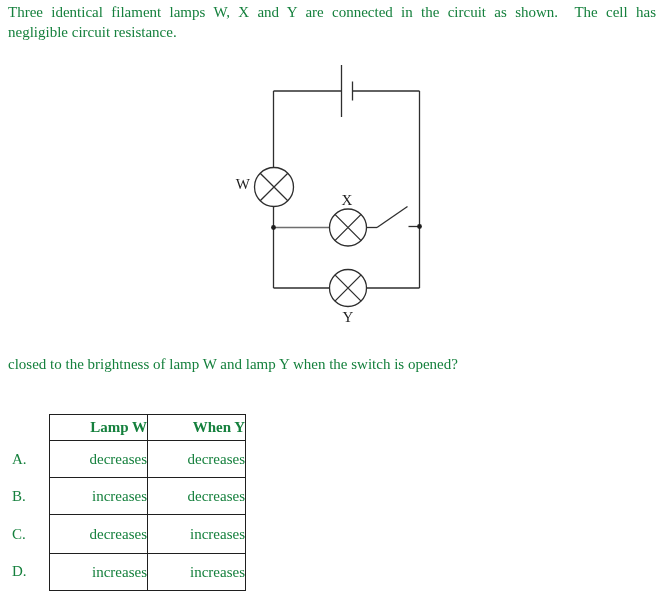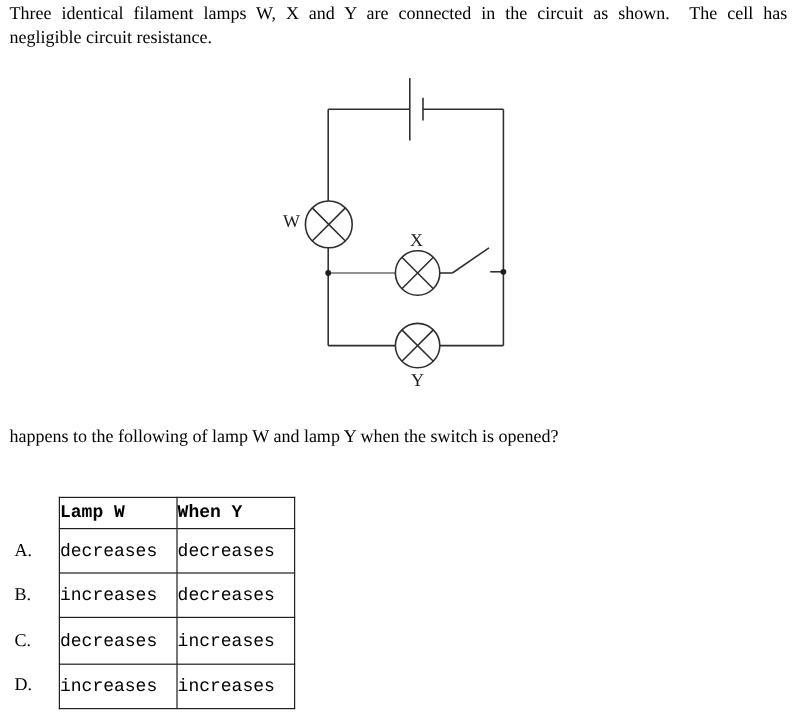--- a/index.html
+++ b/index.html
@@ -1,33 +1,33 @@
 <!DOCTYPE html>
 <html><head>
 <meta charset="utf-8">
 <style>
   html,body{margin:0;padding:0;background:#ffffff;}
   .page{
     position:relative;width:666px;height:606px;background:#ffffff;overflow:hidden;
-    font-family:"Liberation Serif","DejaVu Serif",serif;color:#000000;
+    font-family:"Liberation Serif","DejaVu Serif",serif;color:#15803d;
   }
   .para{position:absolute;left:8px;width:648px;font-size:15px;line-height:20px;}
   .jline{text-align:justify;text-align-last:justify;}
   .nline{text-align:left;}
   .circuit-svg{position:absolute;left:0;top:55px;width:666px;height:290px;}
   .circuit-svg text{font-family:"Liberation Serif","DejaVu Serif",serif;font-size:15px;fill:#1e1e1e;}
   .wire{stroke:#2e2e2e;stroke-width:1.3;fill:none;}
   .wire-light{stroke:#6e6e6e;stroke-width:1.3;fill:none;}
   .dot{fill:#1e1e1e;stroke:none;}
   .answer-table{
     position:absolute;left:49px;top:414px;border-collapse:collapse;table-layout:fixed;
   }
   .answer-table th,.answer-table td{
-    border:1.4px solid #1f1f1f;width:97px;text-align:left;vertical-align:middle;
-    font-size:15px;padding:0;font-family:Liberation Mono, monospace;
+    border:1.4px solid #1f1f1f;width:97px;text-align:right;vertical-align:middle;
+    font-size:15px;padding:0;
   }
   .answer-table th{font-weight:bold;height:25px;}
   .answer-table td{height:36px;}
   .row-c td{height:38px;}
   .opt{position:absolute;left:12px;width:32px;font-size:15px;line-height:20px;text-align:left;}
   .opt-a{top:449px;}
   .opt-b{top:486px;}
   .opt-c{top:524px;}
   .opt-d{top:561px;}
 </style>
@@ -86,21 +86,21 @@
 
     <circle class="dot" cx="273.5" cy="227.5" r="2.4"></circle>
     <circle class="dot" cx="419.5" cy="226.5" r="2.4"></circle>
 
     <text x="250" y="189" text-anchor="end">W</text>
     <text x="347" y="205" text-anchor="middle">X</text>
     <text x="348" y="322" text-anchor="middle">Y</text>
   </svg>
 
   <div class="para" style="top:354px;">
-    <div class="nline">happens to the following of lamp W and lamp Y when the switch is opened?</div>
+    <div class="nline">closed to the brightness of lamp W and lamp Y when the switch is opened?</div>
   </div>
 
   <div class="opt opt-a">A.</div>
   <div class="opt opt-b">B.</div>
   <div class="opt opt-c">C.</div>
   <div class="opt opt-d">D.</div>
 
   <table class="answer-table">
     <thead>
       <tr>

